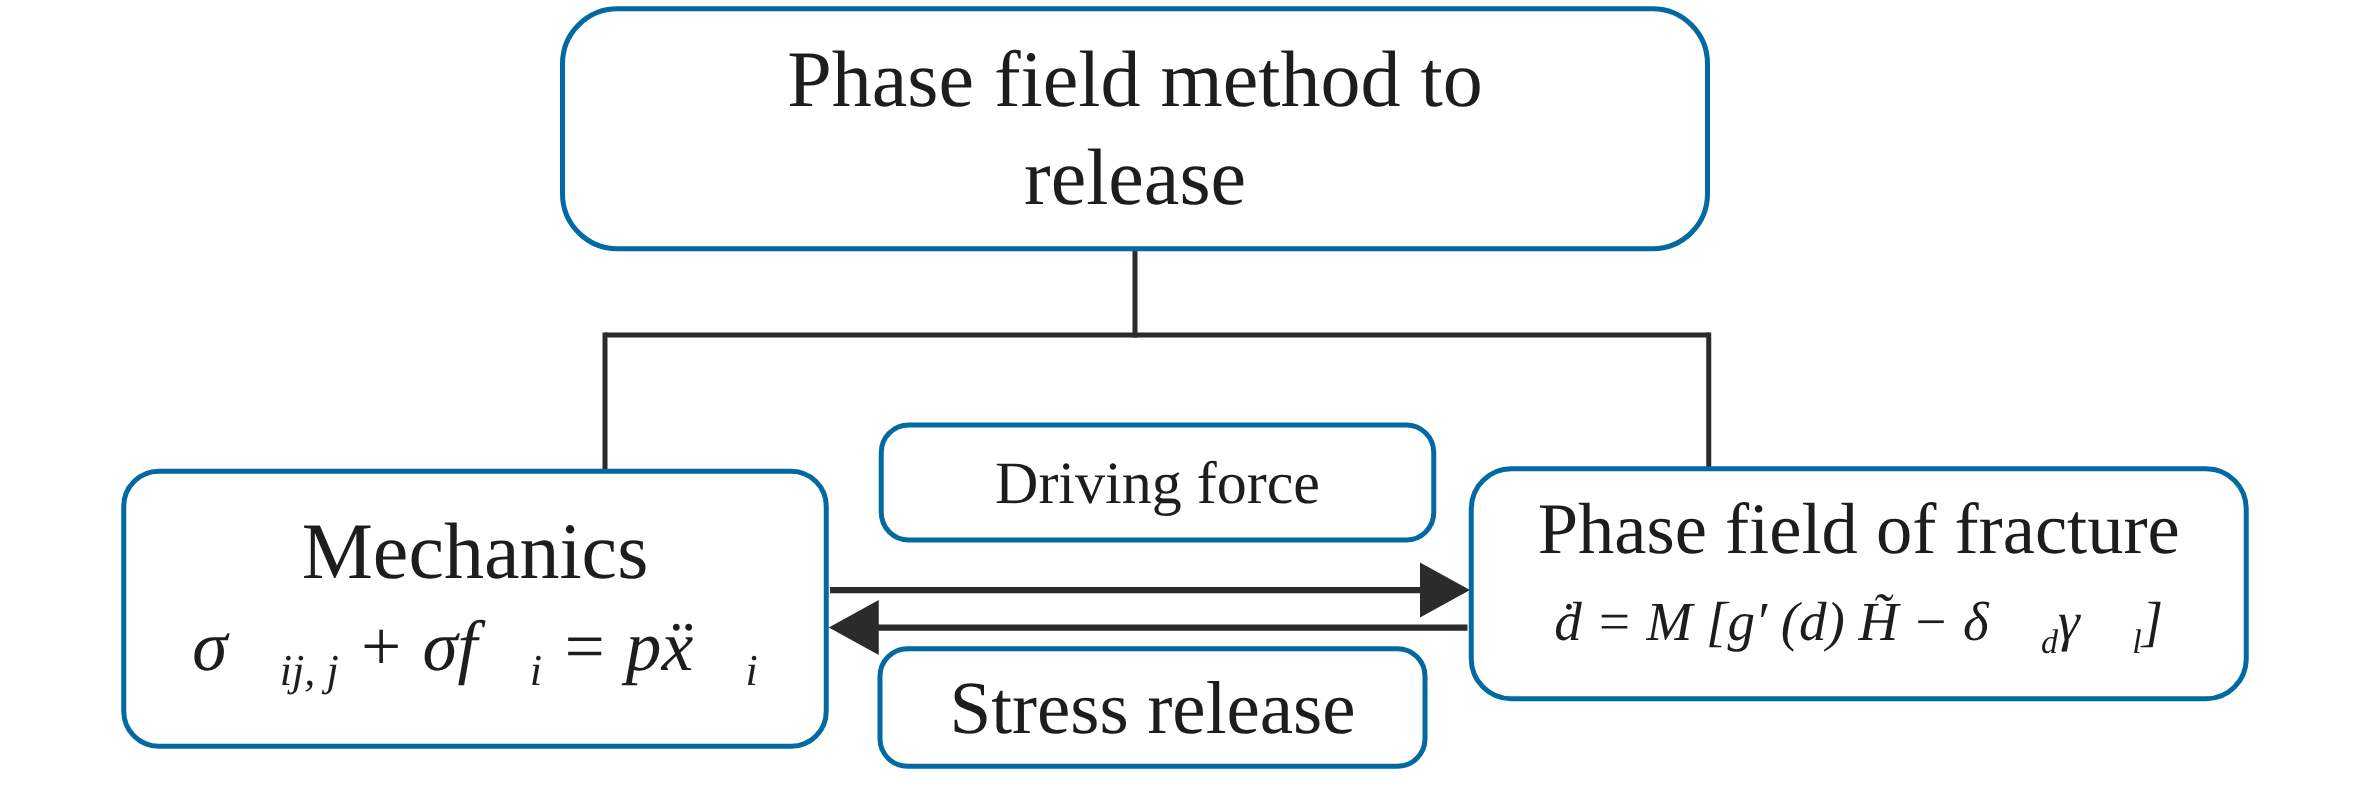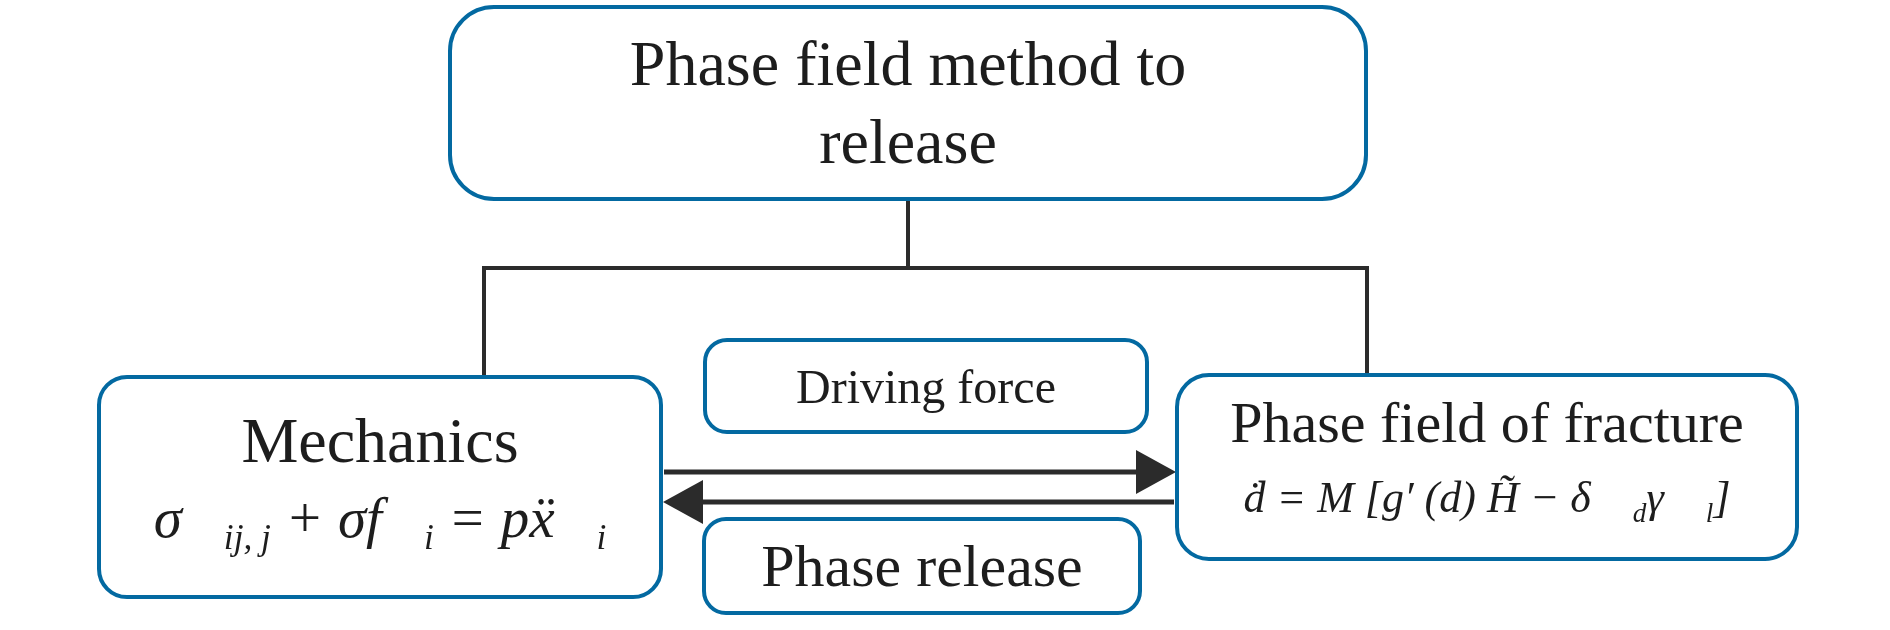--- a/index.html
+++ b/index.html
@@ -99,21 +99,21 @@
   <div class="box mech-box">
     <div class="mech-title">Mechanics</div>
     <div class="eq"><span>σ</span><sub>ij, j</sub><span> + σf</span><sub>i</sub><span> = pẍ</span><sub>i</sub></div>
   </div>
 
   <div class="box drive-box">
     <div>Driving force</div>
   </div>
 
   <div class="box stress-box">
-    <div>Phase release</div>
+    <div>Stress release</div>
   </div>
 
   <div class="box phase-box">
     <div class="phase-title">Phase field of fracture</div>
     <div class="eq"><span>ḋ = M [g′ (d) H̃ − δ</span><sub>d</sub><span>γ</span><sub>l</sub><span>]</span></div>
   </div>
 
 </div>
 
 </body></html>

